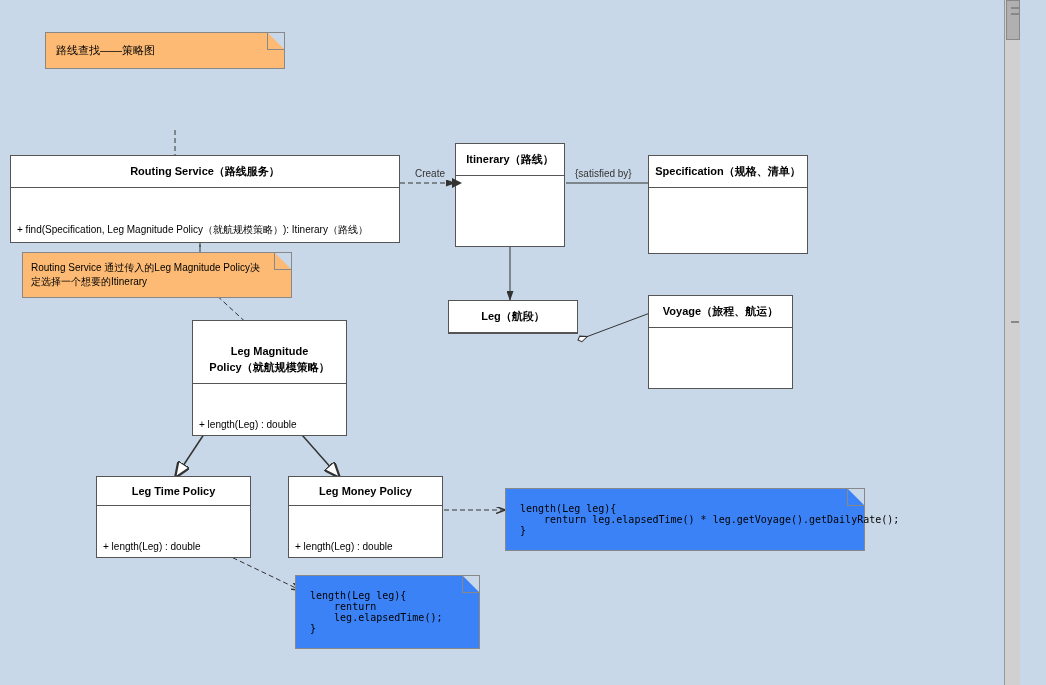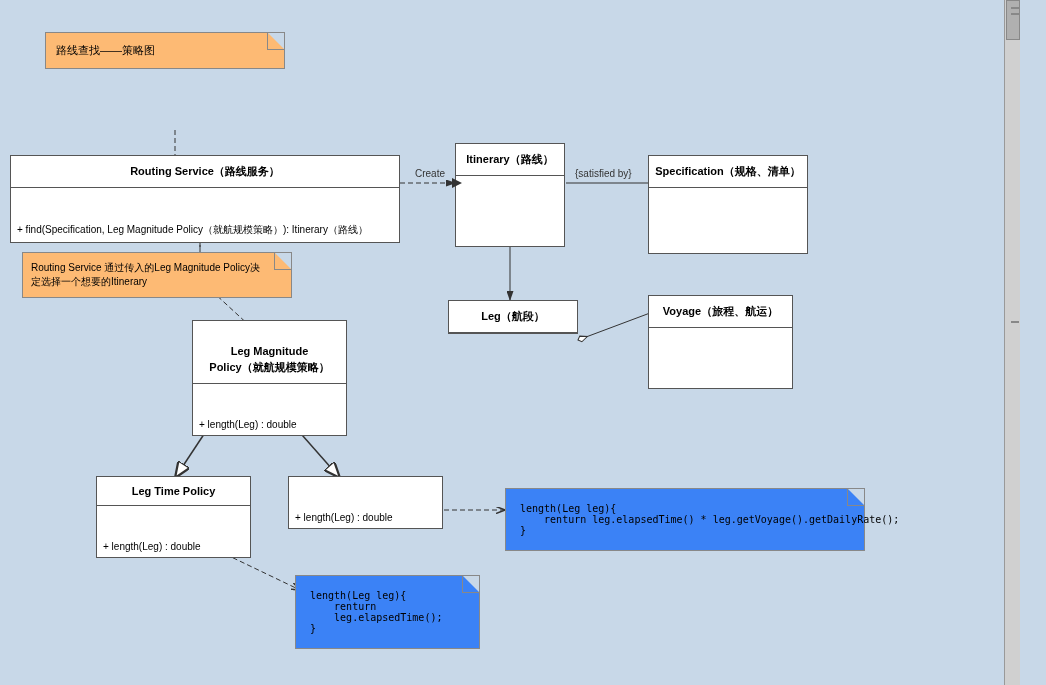--- a/index.html
+++ b/index.html
@@ -244,20 +244,23 @@
   <div class="uml-box" style="left: 96px; top: 476px; width: 155px;">
     <div class="uml-box-header">
       <span>Leg Time Policy</span>
     </div>
     <div class="uml-box-body">
       <div class="method">+ length(Leg) : double</div>
     </div>
   </div>
 
   <div class="uml-box" style="left: 288px; top: 476px; width: 155px;">
+    <div class="uml-box-header">
+      <span>Leg Money Policy</span>
+    </div>
     <div class="uml-box-body">
       <div class="method">+ length(Leg) : double</div>
     </div>
   </div>
 
   <div class="code-box" style="left: 505px; top: 488px; width: 360px;">
     <span style="white-space: pre;">length(Leg leg){
     renturn leg.elapsedTime() * leg.getVoyage().getDailyRate();
 }</span>
   </div>

